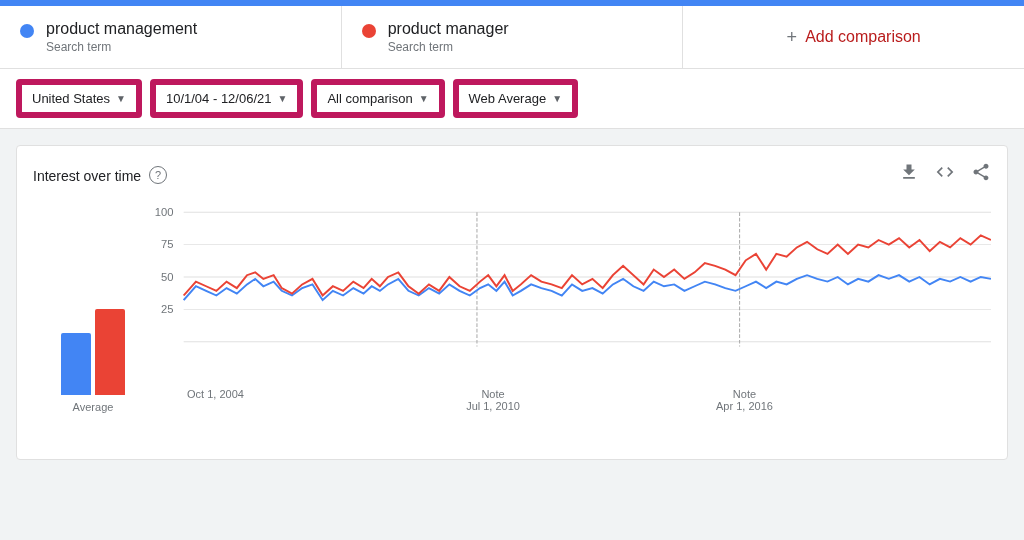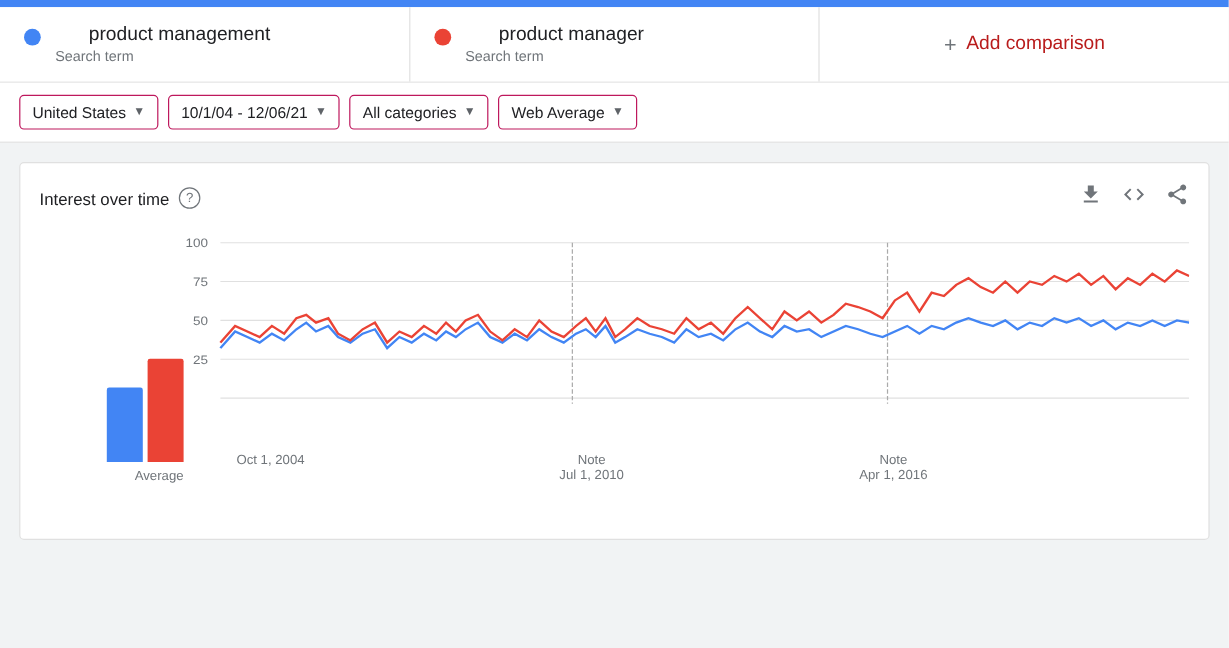--- a/index.html
+++ b/index.html
@@ -35,21 +35,20 @@
 
     .search-term-text {
       display: flex;
       flex-direction: column;
     }
 
     .search-term-name {
       font-size: 16px;
       font-weight: 400;
       color: #202124;
-      margin-left: 28px;
     }
 
     .search-term-label {
       font-size: 12px;
       color: #70757a;
       margin-top: 2px;
     }
 
     .add-comparison-card {
       flex: 1;
@@ -79,21 +78,21 @@
       padding: 10px 16px;
       gap: 8px;
       border-bottom: 1px solid #e0e0e0;
     }
 
     .filter-btn {
       display: flex;
       align-items: center;
       gap: 6px;
       padding: 6px 10px;
-      border: 1px solid #be185d;
+      border: 6px solid #be185d;
       border-radius: 4px;
       background: #fff;
       font-size: 13px;
       color: #202124;
       cursor: pointer;
       white-space: nowrap;
     }
 
     .filter-chevron {
       font-size: 10px;
@@ -157,21 +156,21 @@
 
     .chart-body {
       display: flex;
       gap: 0;
       height: 240px;
     }
 
     .chart-sidebar {
       display: flex;
       flex-direction: column;
-      align-items: flex-end;
+      align-items: center;
       justify-content: flex-end;
       width: 120px;
       flex-shrink: 0;
       padding-bottom: 30px;
     }
 
     .bar-group {
       display: flex;
       align-items: flex-end;
       gap: 4px;
@@ -223,21 +222,21 @@
 <div class="filters-row">
   <button class="filter-btn">
     <span>United States</span>
     <span class="filter-chevron">▼</span>
   </button>
   <button class="filter-btn">
     <span>10/1/04 - 12/06/21</span>
     <span class="filter-chevron">▼</span>
   </button>
   <button class="filter-btn">
-    <span>All categories</span>
+    <span>All comparison</span>
     <span class="filter-chevron">▼</span>
   </button>
   <button class="filter-btn">
     <span>Web Average</span>
     <span class="filter-chevron">▼</span>
   </button>
 </div>
 
 <div class="main-content">
   <div class="chart-card">
@@ -295,20 +294,20 @@
           <polyline fill="none" stroke="#4285f4" stroke-width="2" points="
               30,105 42,90 52,95 62,100 72,92 82,98 92,88 100,82 108,90 118,85 126,95 136,100 146,92 156,88 166,105 176,95 186,100 196,92 206,98 214,90 222,95 230,88 240,82 250,95 260,100 270,92 280,98 290,88 300,95 310,100 320,92 328,88 336,95 344,85 352,100 360,95 370,88 380,92 390,95 400,100 410,88 420,95 430,92 440,98 450,88 460,82 470,90 480,95 490,85 500,90 510,88 520,95 530,90 540,85 550,88 560,92 570,95 580,90 590,85 600,92 610,85 620,88 630,82 640,78 650,82 660,85 670,80 680,88 690,82 700,85 710,78 720,82 730,78 740,85 750,80 760,88 770,82 780,85 790,80 800,85 810,80 820,82
             "></polyline>
 
           <polyline fill="none" stroke="#ea4335" stroke-width="2" points="
               30,100 42,85 52,90 62,95 72,85 82,92 92,78 100,75 108,82 118,78 126,92 136,98 146,88 156,82 166,100 176,90 186,95 196,85 206,92 214,82 222,90 230,80 240,75 250,90 260,98 270,88 280,95 290,80 300,90 310,95 320,85 328,78 336,90 344,78 352,95 360,88 370,78 380,85 390,88 400,92 410,78 420,88 430,82 440,92 450,78 460,68 470,78 480,88 490,72 500,80 510,72 520,82 530,75 540,65 550,68 560,72 570,78 580,62 590,55 600,72 610,55 620,58 630,48 640,42 650,50 660,55 670,45 680,55 690,45 700,48 710,40 720,45 730,38 740,48 750,40 760,52 770,42 780,48 790,38 800,45 810,35 820,40
             "></polyline>
         </svg>
 
         <div style="display:flex; position:relative; height:30px; padding-left:30px;">
-          <span style="position:absolute; left:44px; font-size:11px; color:#70757a;">Oct 1, 2004</span>
+          <span style="position:absolute; left:34px; font-size:11px; color:#70757a;">Oct 1, 2004</span>
           <span style="position:absolute; left:calc(30px + 37%); font-size:11px; color:#70757a; transform:translateX(-50%); text-align:center;">Note<br>Jul 1, 2010</span>
           <span style="position:absolute; left:calc(30px + 67%); font-size:11px; color:#70757a; transform:translateX(-50%); text-align:center;">Note<br>Apr 1, 2016</span>
         </div>
       </div>
     </div>
   </div>
 </div>
 
 </body></html>

